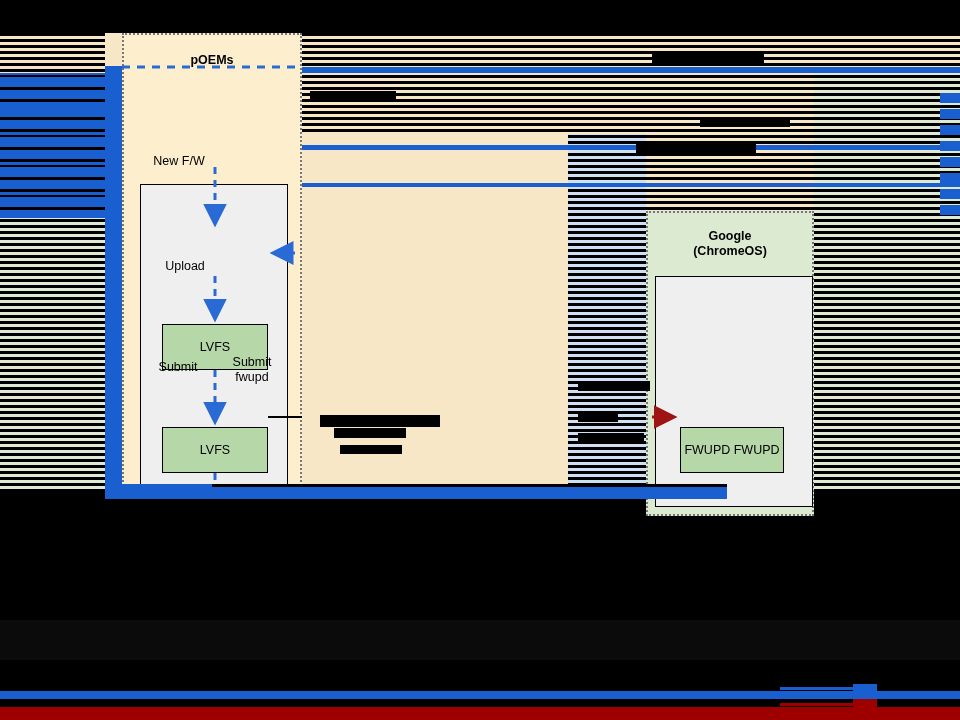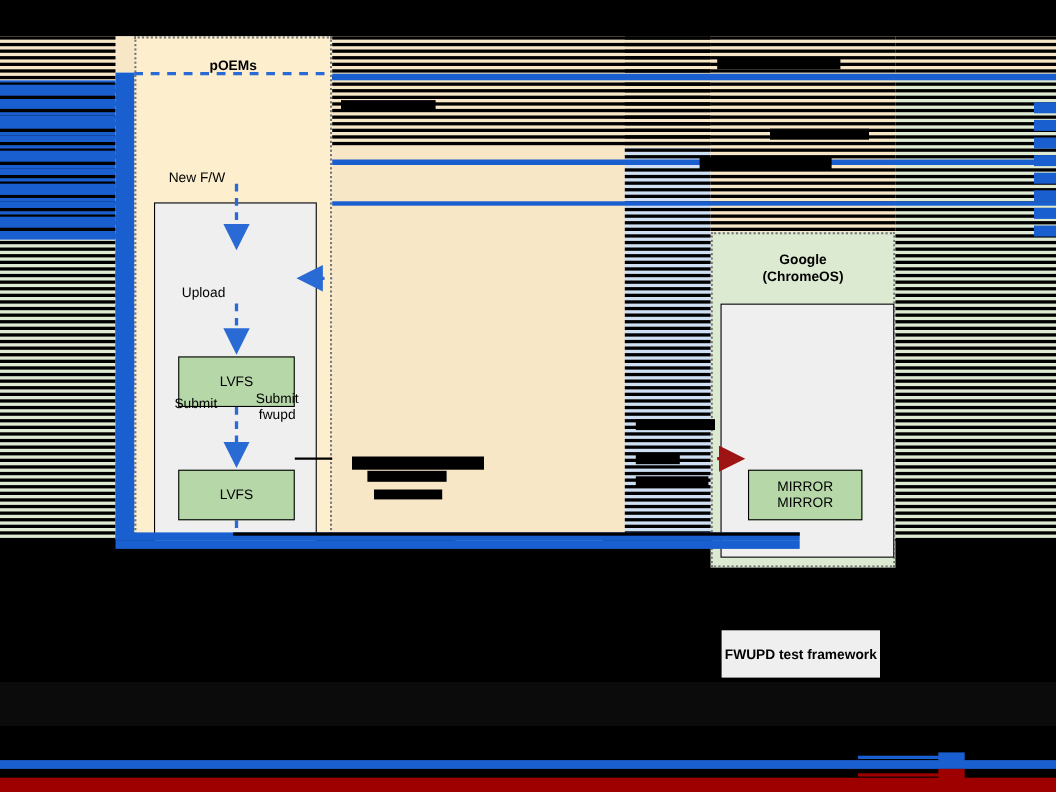--- a/index.html
+++ b/index.html
@@ -131,21 +131,21 @@
     <div class="node n-pink nd-plugin">
       <span>PLUGIN</span>
     </div>
 
     <div class="node n-green nd-fwupd">
       <span>FWUPD</span>
     </div>
 
 
     <div class="node n-green nd-mfwupd">
-      <span>MIRROR MIRROR</span>
+      <span>FWUPD FWUPD</span>
     </div>
 
     <div class="lbl" style="left:143px;top:121px;width:72px;">New F/W</div>
     <div class="lbl" style="left:155px;top:226px;width:60px;">Upload</div>
     <div class="lbl" style="left:147px;top:327px;width:62px;">Submit</div>
     <div class="lbl" style="left:222px;top:322px;width:60px;">Submit</div>
     <div class="lbl" style="left:222px;top:337px;width:60px;">fwupd</div>
     <div class="lbl lbl-small" style="left:405px;top:209px;width:66px;">fwupd</div>
     <div class="lbl lbl-small" style="left:397px;top:221px;width:82px;">code change</div>
     <div class="lbl" style="left:413px;top:320px;width:60px;">Submit</div>
@@ -492,23 +492,20 @@
         <div class="blk" style="left: 700px; top: 84px; width: 90px; height: 10px;"></div>
       </div>
   </div>
 
   <div class="band" style="left:105px;top:66px;width:17px;height:424px;background:#1a5fd0;"></div>
 
   <div class="band" style="left:105px;top:484px;width:622px;height:7px;background:#1a5fd0;"></div>
   <div class="band" style="left:105px;top:491px;width:622px;height:8px;background:#1a5fd0;"></div>
   <div class="band" style="left:212px;top:484px;width:515px;height:3px;background:#000;"></div>
 
-  <div id="fwupd-test">
-    <span>FWUPD test framework</span>
-  </div>
 
   <div class="legend-line" style="left:780px;top:687px;width:90px;height:3px;background:#1a5fd0;"></div>
   <div class="legend-line" style="left:853px;top:684px;width:24px;height:14px;background:#1a5fd0;"></div>
   <div class="legend-line" style="left:0;top:691px;width:960px;height:8px;background:#1a5fd0;"></div>
   <div class="legend-line" style="left:780px;top:703px;width:90px;height:3px;background:#9e0000;"></div>
   <div class="legend-line" style="left:853px;top:699px;width:24px;height:10px;background:#9e0000;"></div>
   <div class="legend-line" style="left:0;top:707px;width:960px;height:13px;background:#9e0000;"></div>
   <div class="legend-line" style="left:0;top:620px;width:960px;height:40px;background:#0b0b0b;"></div>
 
 </div>

